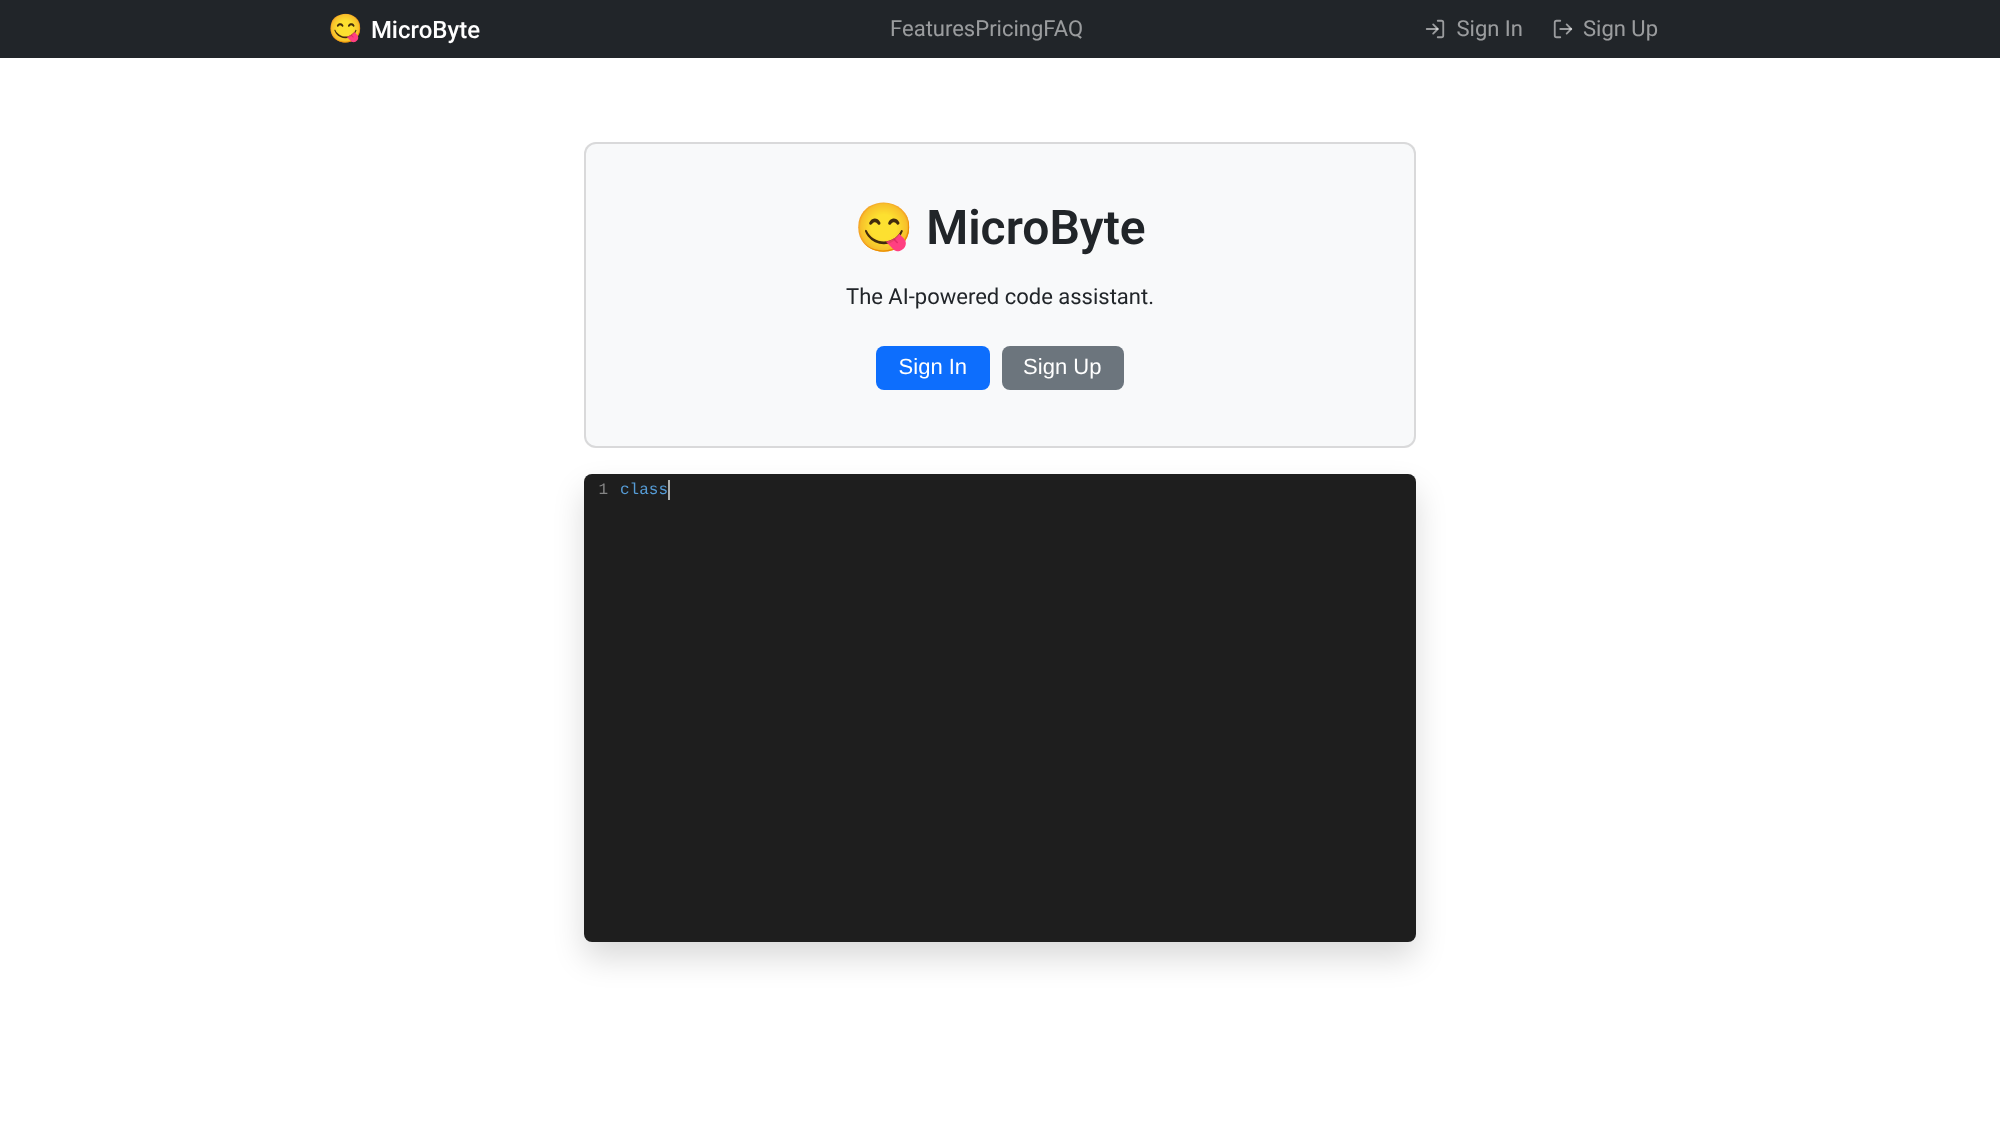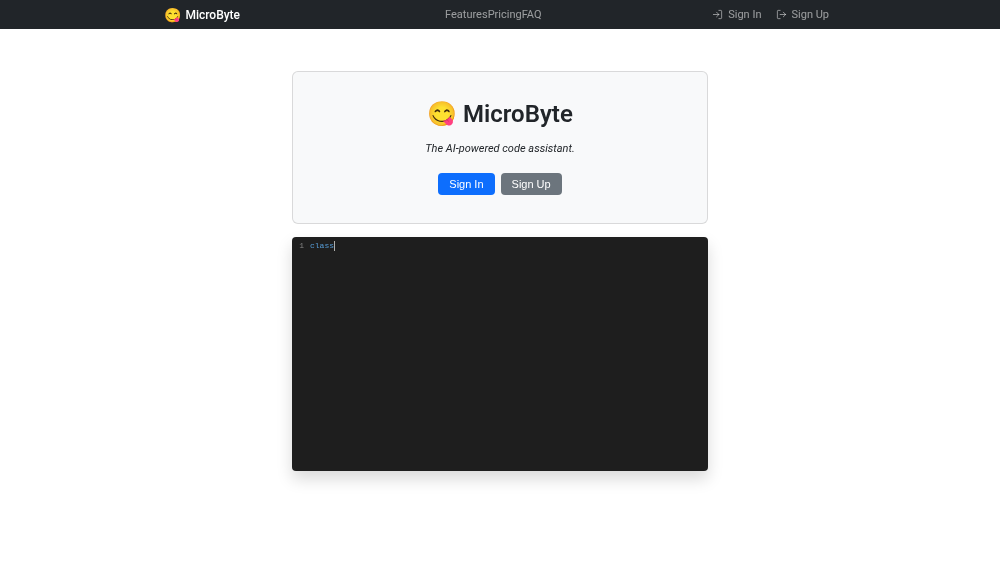--- a/index.html
+++ b/index.html
@@ -88,21 +88,20 @@
       justify-content: center;
       gap: 6px;
     }
     .hero-title .emoji {
       font-size: 24px;
     }
     .hero-subtitle {
       font-size: 11px;
       color: #212529;
       margin-top: 14px;
-      font-style: italic;
     }
     .hero-buttons {
       margin-top: 18px;
       display: flex;
       justify-content: center;
       gap: 6px;
     }
     .btn {
       padding: 5px 11px;
       border-radius: 4px;

